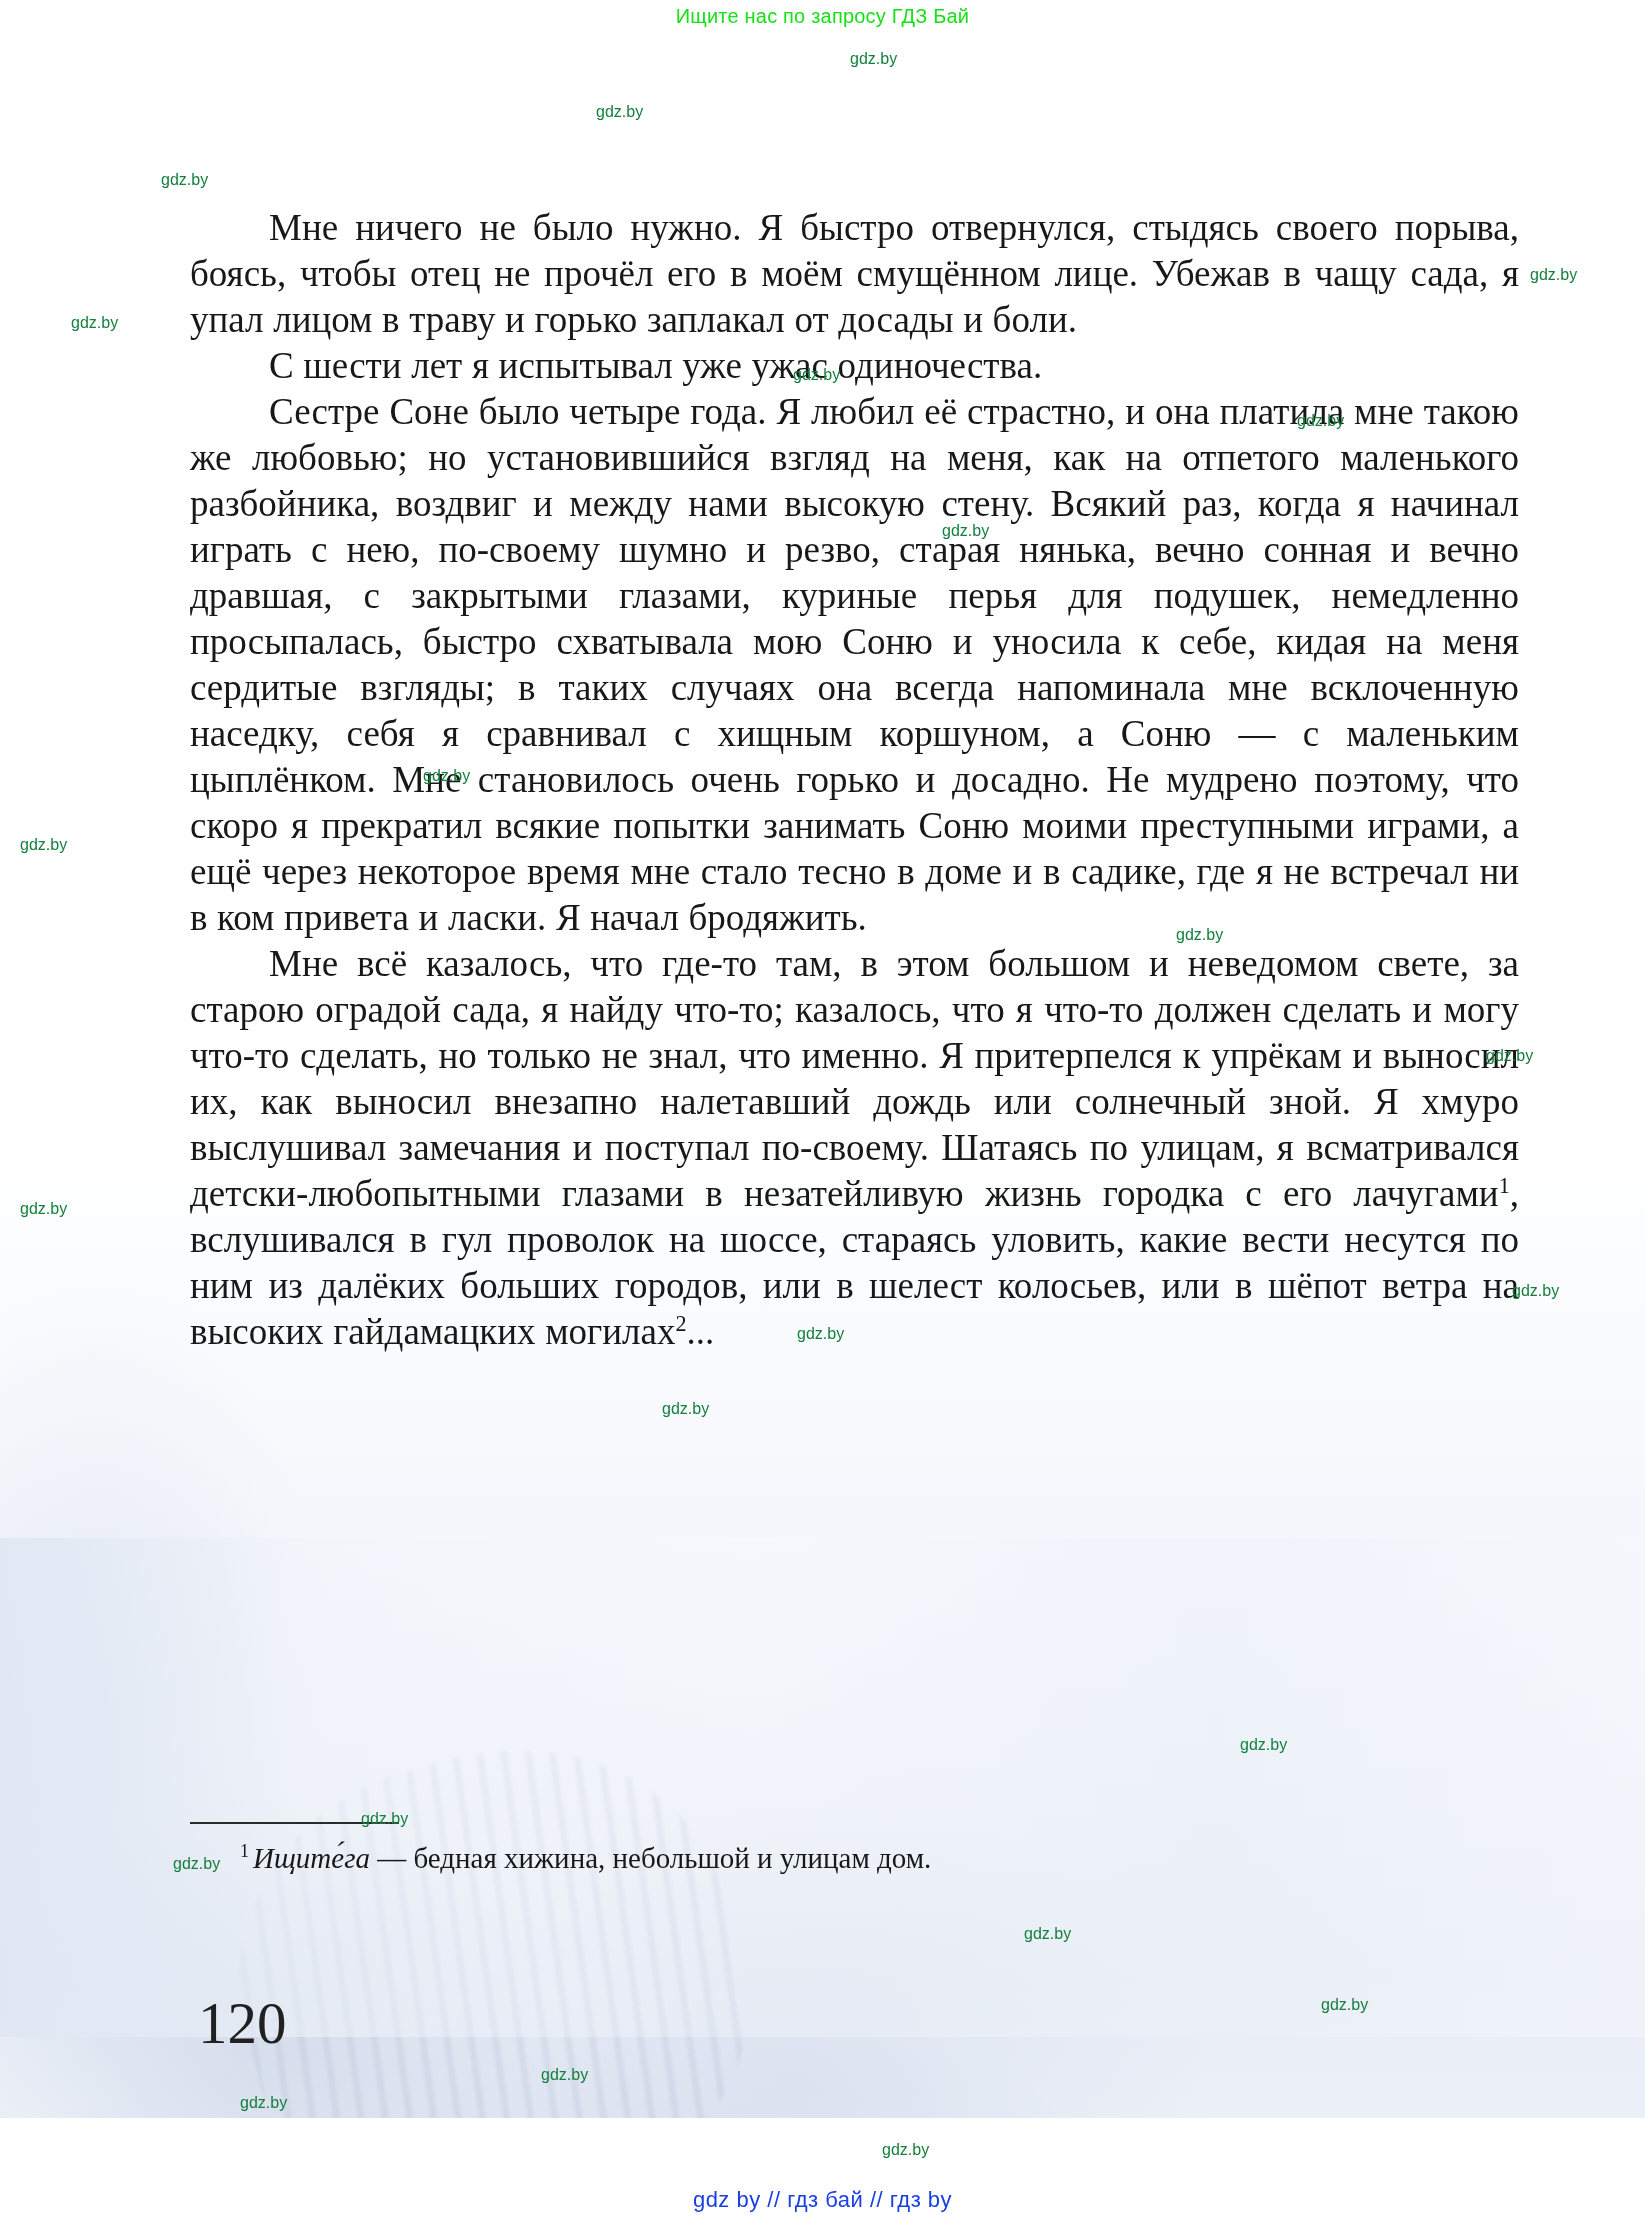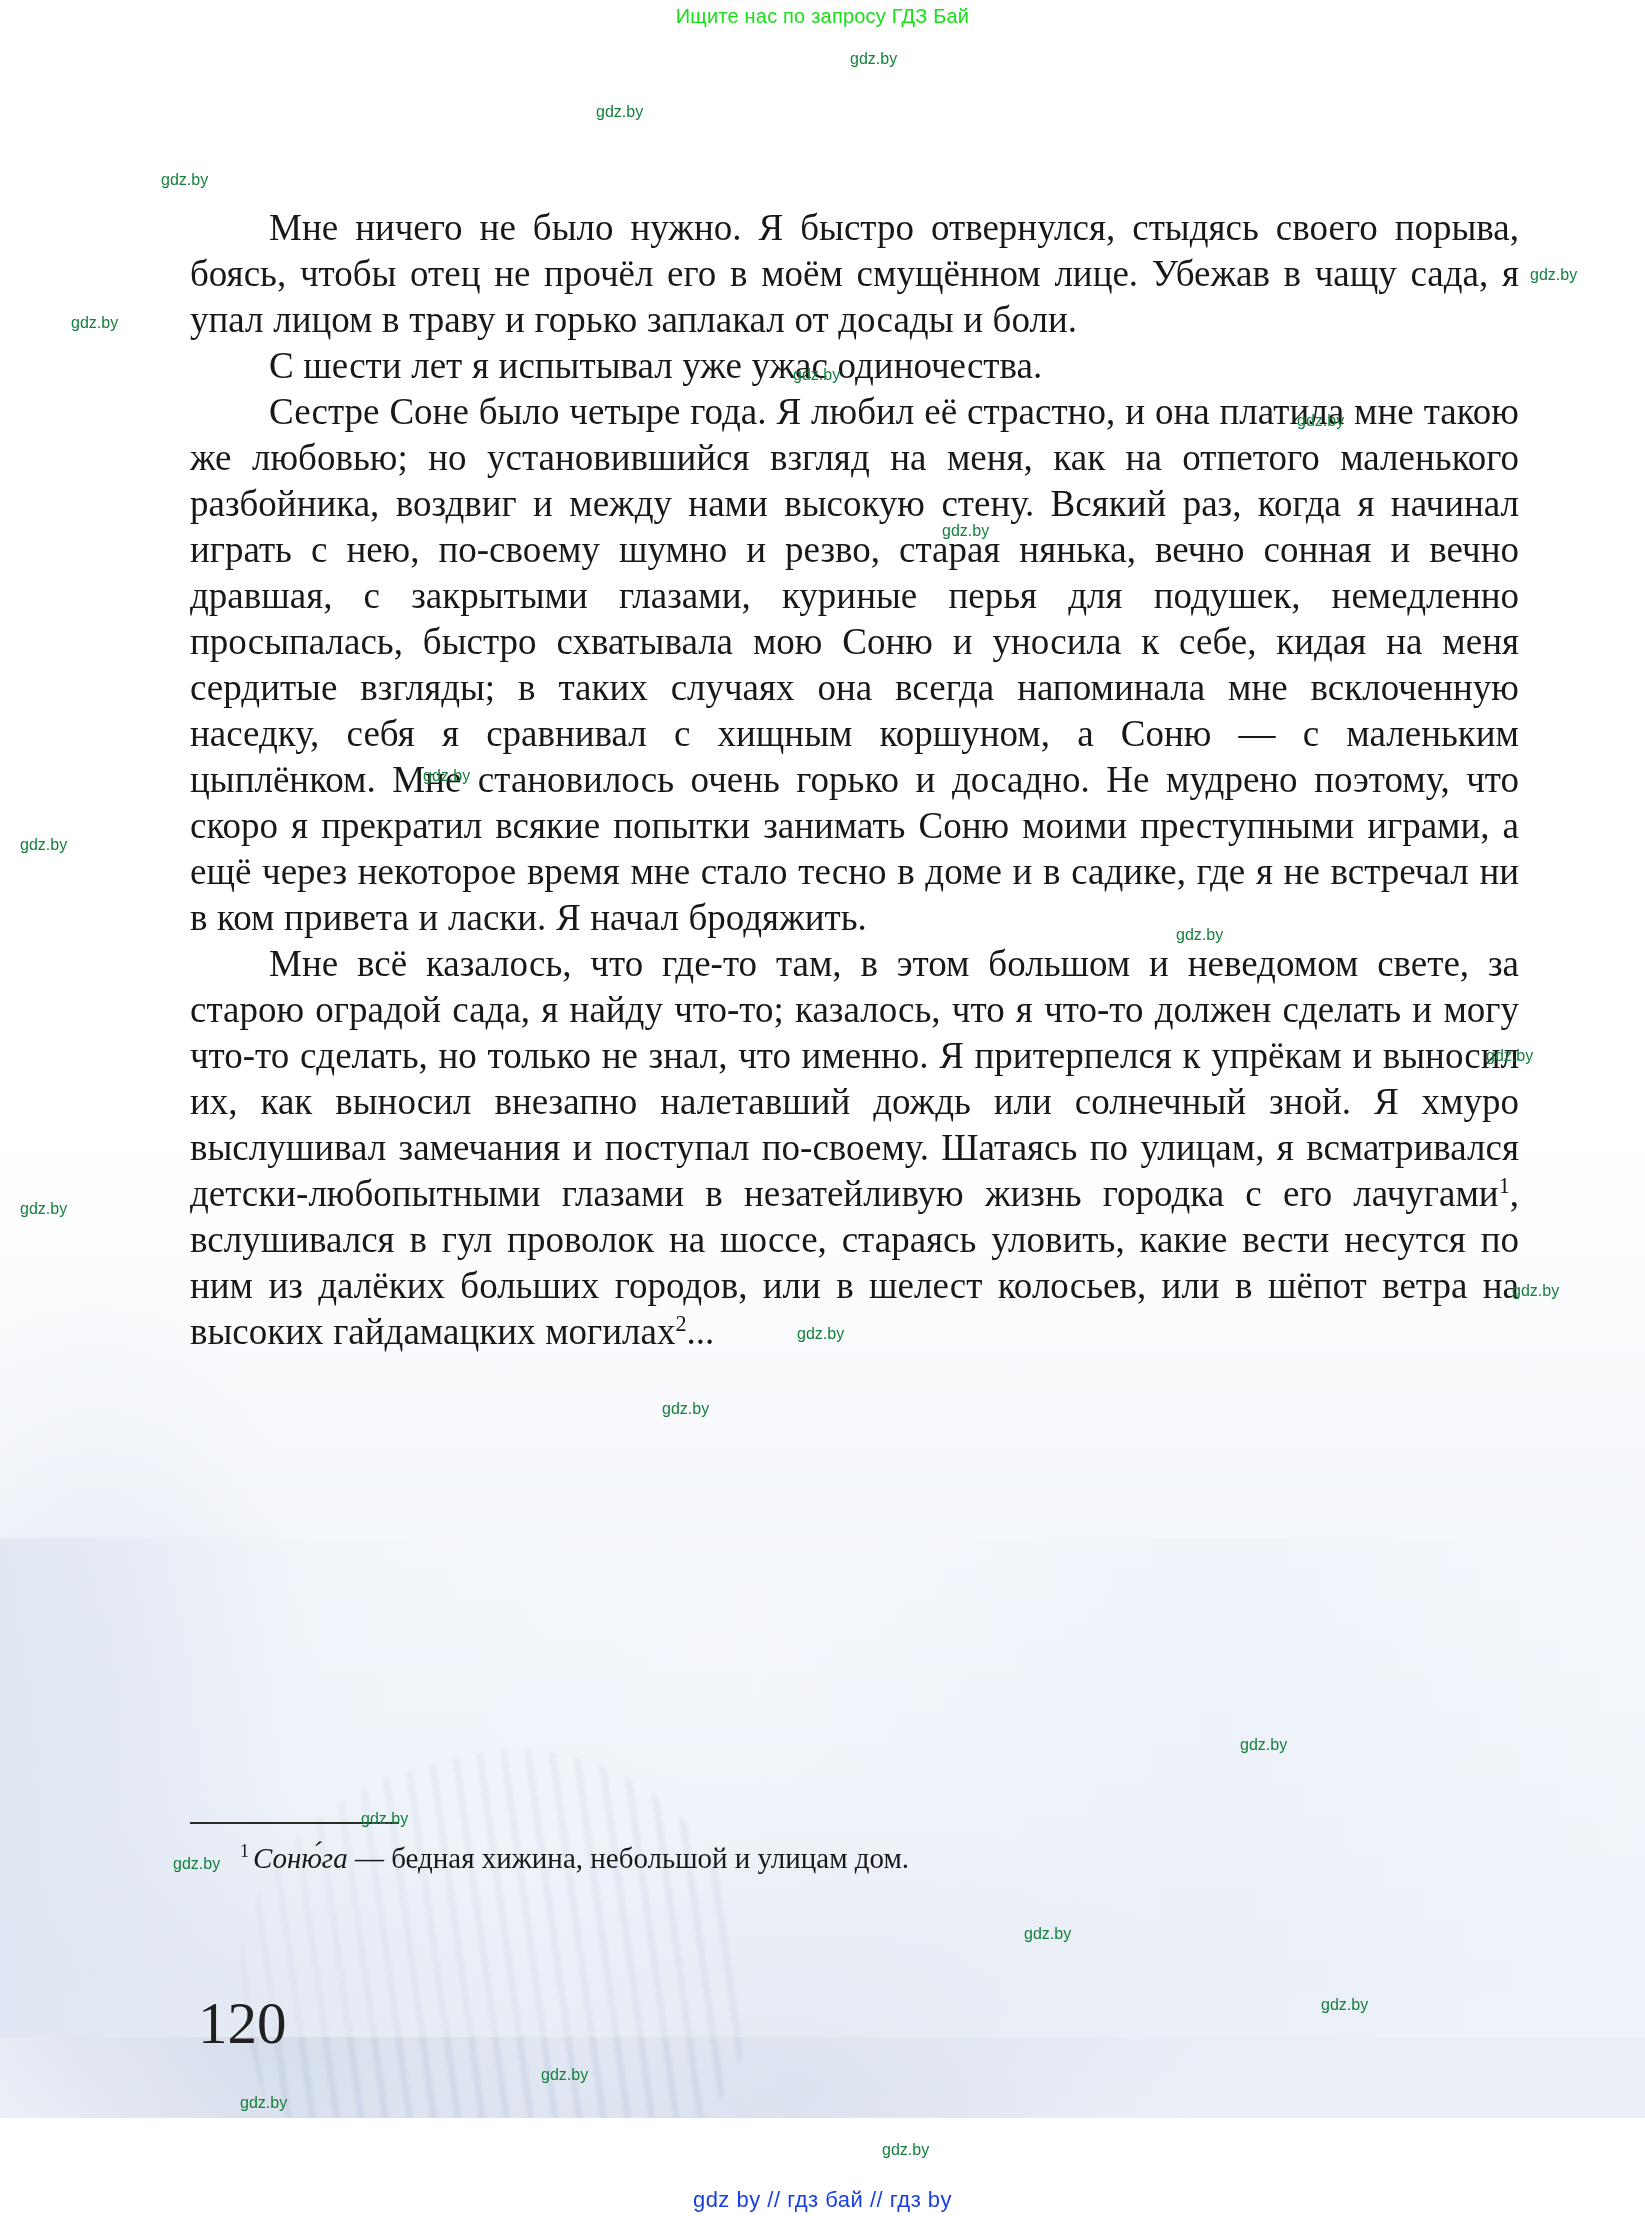--- a/index.html
+++ b/index.html
@@ -194,21 +194,21 @@
 
   <div id="content">
     <p class="para">Мне ничего не было нужно. Я быстро отвернулся, стыдясь своего порыва, боясь, чтобы отец не прочёл его в моём смущённом лице. Убежав в чащу сада, я упал лицом в траву и горько заплакал от досады и боли.</p>
     <p class="para">С шести лет я испытывал уже ужас одиночества.</p>
     <p class="para">Сестре Соне было четыре года. Я любил её страстно, и она платила мне такою же любовью; но установившийся взгляд на меня, как на отпетого маленького разбойника, воздвиг и между нами высокую стену. Всякий раз, когда я начинал играть с нею, по-своему шумно и резво, старая нянька, вечно сонная и вечно дравшая, с закрытыми глазами, куриные перья для подушек, немедленно просыпалась, быстро схватывала мою Соню и уносила к себе, кидая на меня сердитые взгляды; в таких случаях она всегда напоминала мне всклоченную наседку, себя я сравнивал с хищным коршуном, а Соню — с маленьким цыплёнком. Мне становилось очень горько и досадно. Не мудрено поэтому, что скоро я прекратил всякие попытки занимать Соню моими преступными играми, а ещё через некоторое время мне стало тесно в доме и в садике, где я не встречал ни в ком привета и ласки. Я начал бродяжить.</p>
     <p class="para"><span>Мне всё казалось, что где-то там, в этом большом и неведомом свете, за старою оградой сада, я найду что-то; казалось, что я что-то должен сделать и могу что-то сделать, но только не знал, что именно. Я притерпелся к упрёкам и выносил их, как выносил внезапно налетавший дождь или солнечный зной. Я хмуро выслушивал замечания и поступал по-своему. Шатаясь по улицам, я всматривался детски-любопытными глазами в незатейливую жизнь городка с его лачугами</span><sup>1</sup><span>, вслушивался в гул проволок на шоссе, стараясь уловить, какие вести несутся по ним из далёких больших городов, или в шелест колосьев, или в шёпот ветра на высоких гайдамацких могилах</span><sup>2</sup><span>...</span></p>
   </div>
 
   <div id="footnotes">
     <div id="fn-rule"></div>
-    <p class="footnote"><sup>1</sup><i>Соню́га</i><span> — </span><span>бедная хижина, небольшой и улицам дом.</span></p>
+    <p class="footnote"><sup>1</sup><i>Ищите́га</i><span> — </span><span>бедная хижина, небольшой и улицам дом.</span></p>
   </div>
 
   <div id="page-number">120</div>
 
   <div id="watermark-layer">
       <span class="wm" style="left: 850px; top: 50px;">gdz.by</span>
       <span class="wm" style="left: 596px; top: 103px;">gdz.by</span>
       <span class="wm" style="left: 161px; top: 171px;">gdz.by</span>
       <span class="wm" style="left: 1530px; top: 266px;">gdz.by</span>
       <span class="wm" style="left: 71px; top: 314px;">gdz.by</span>

